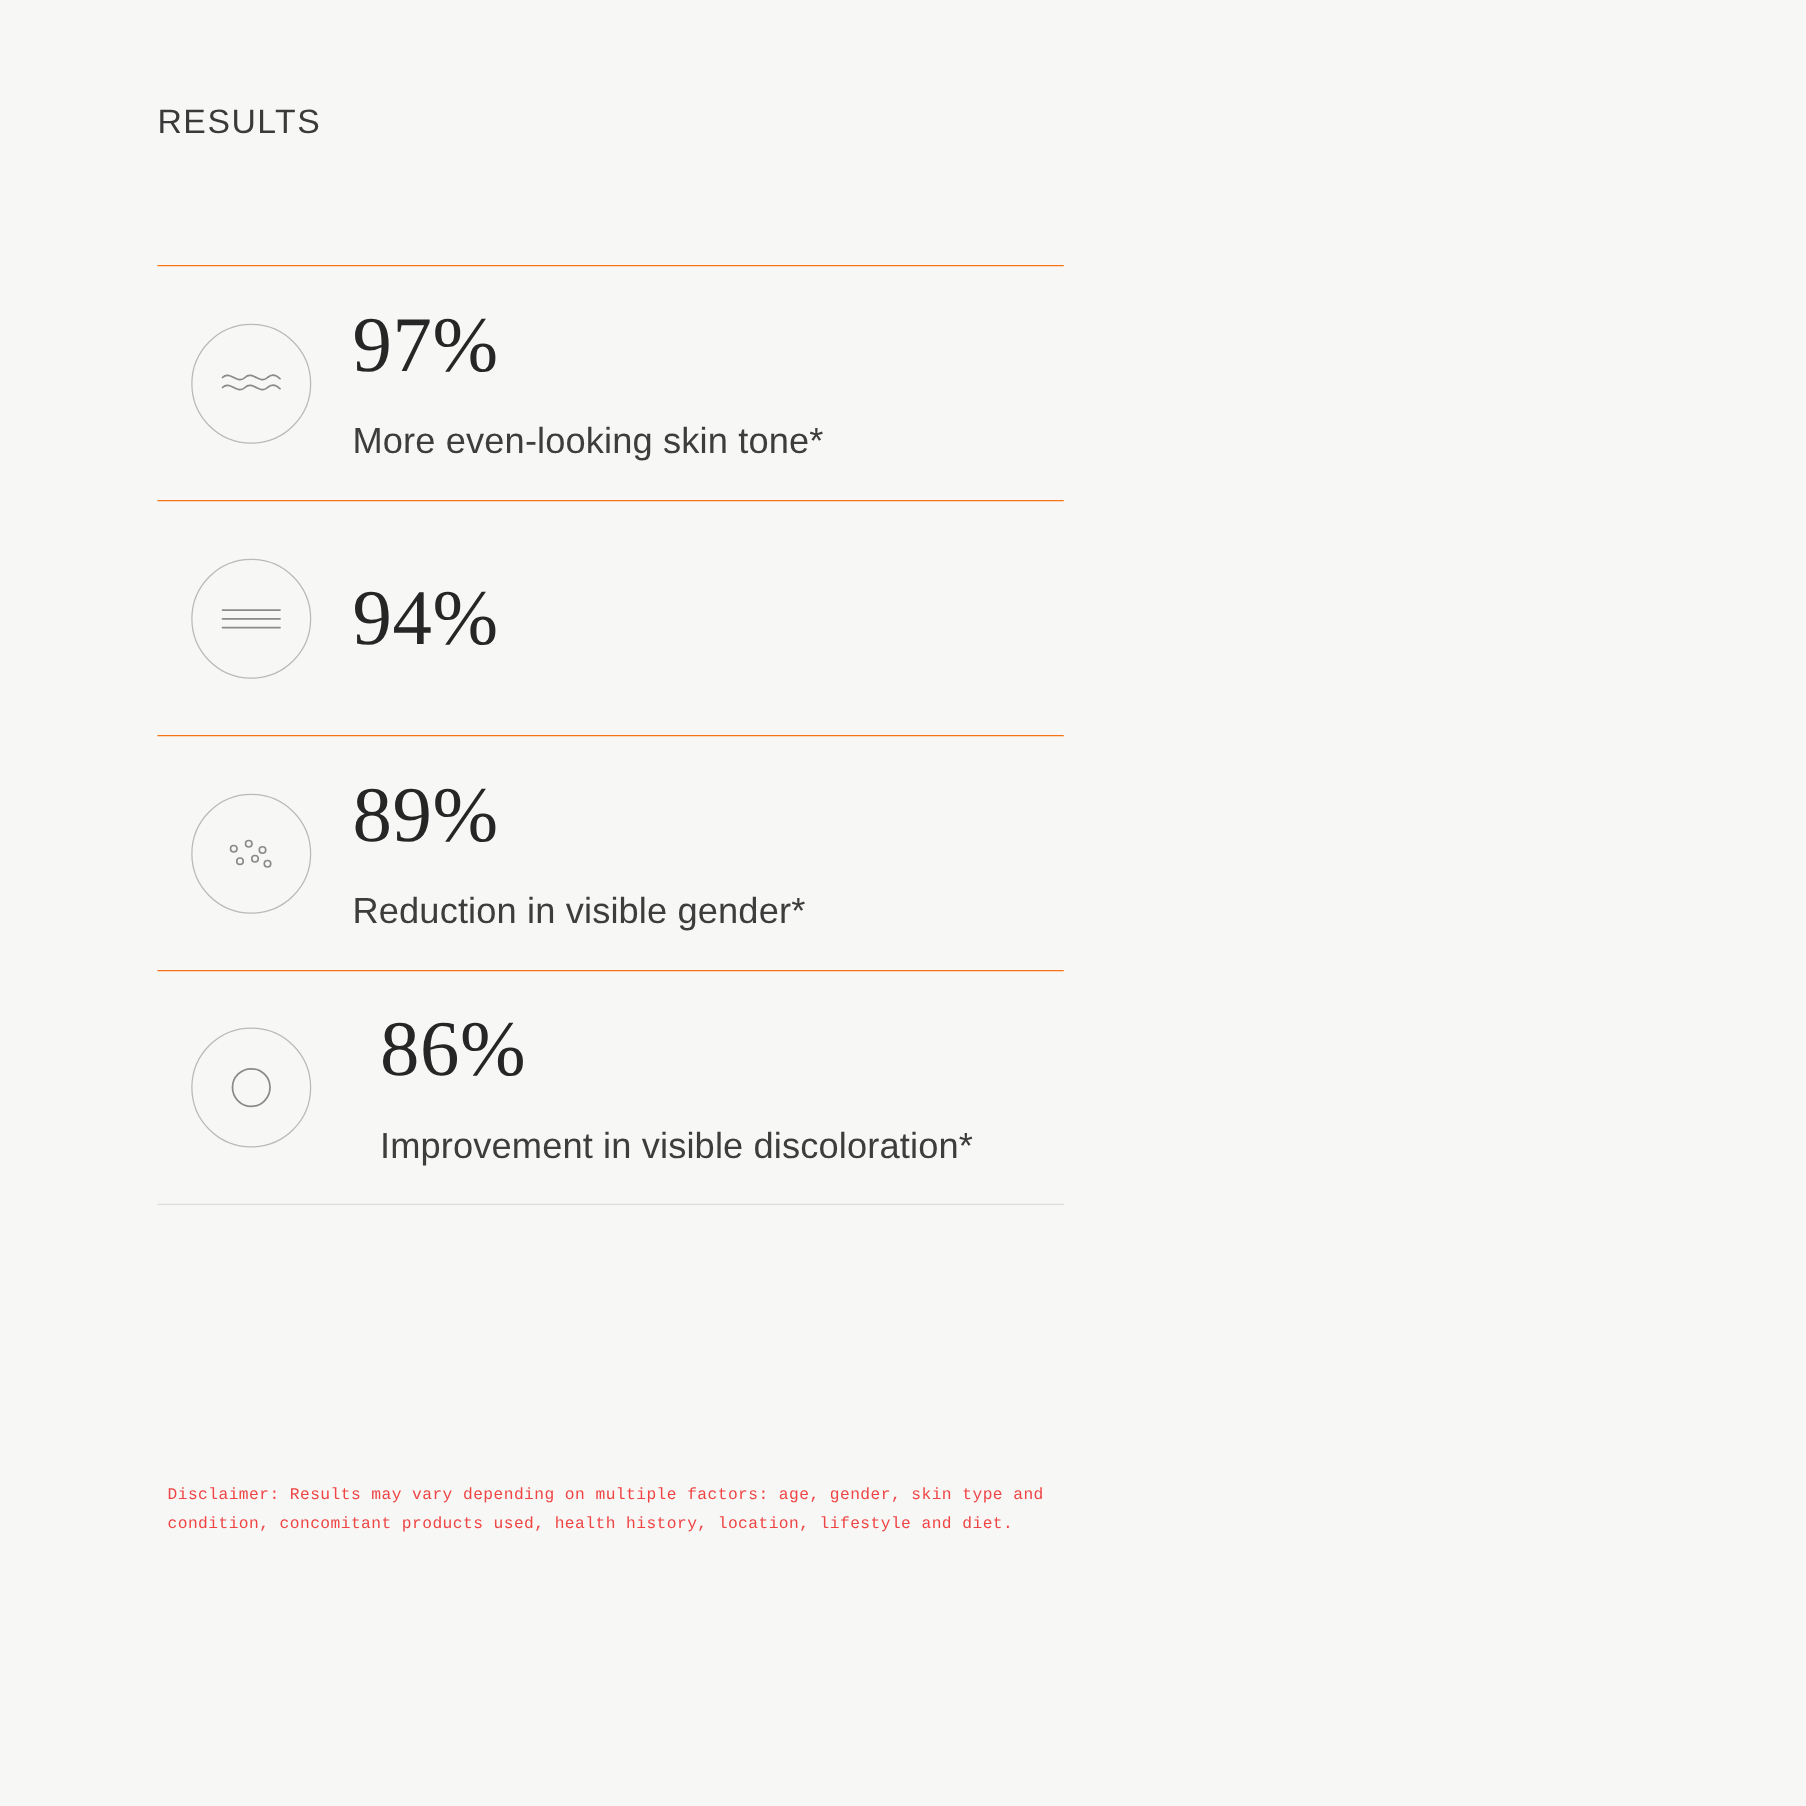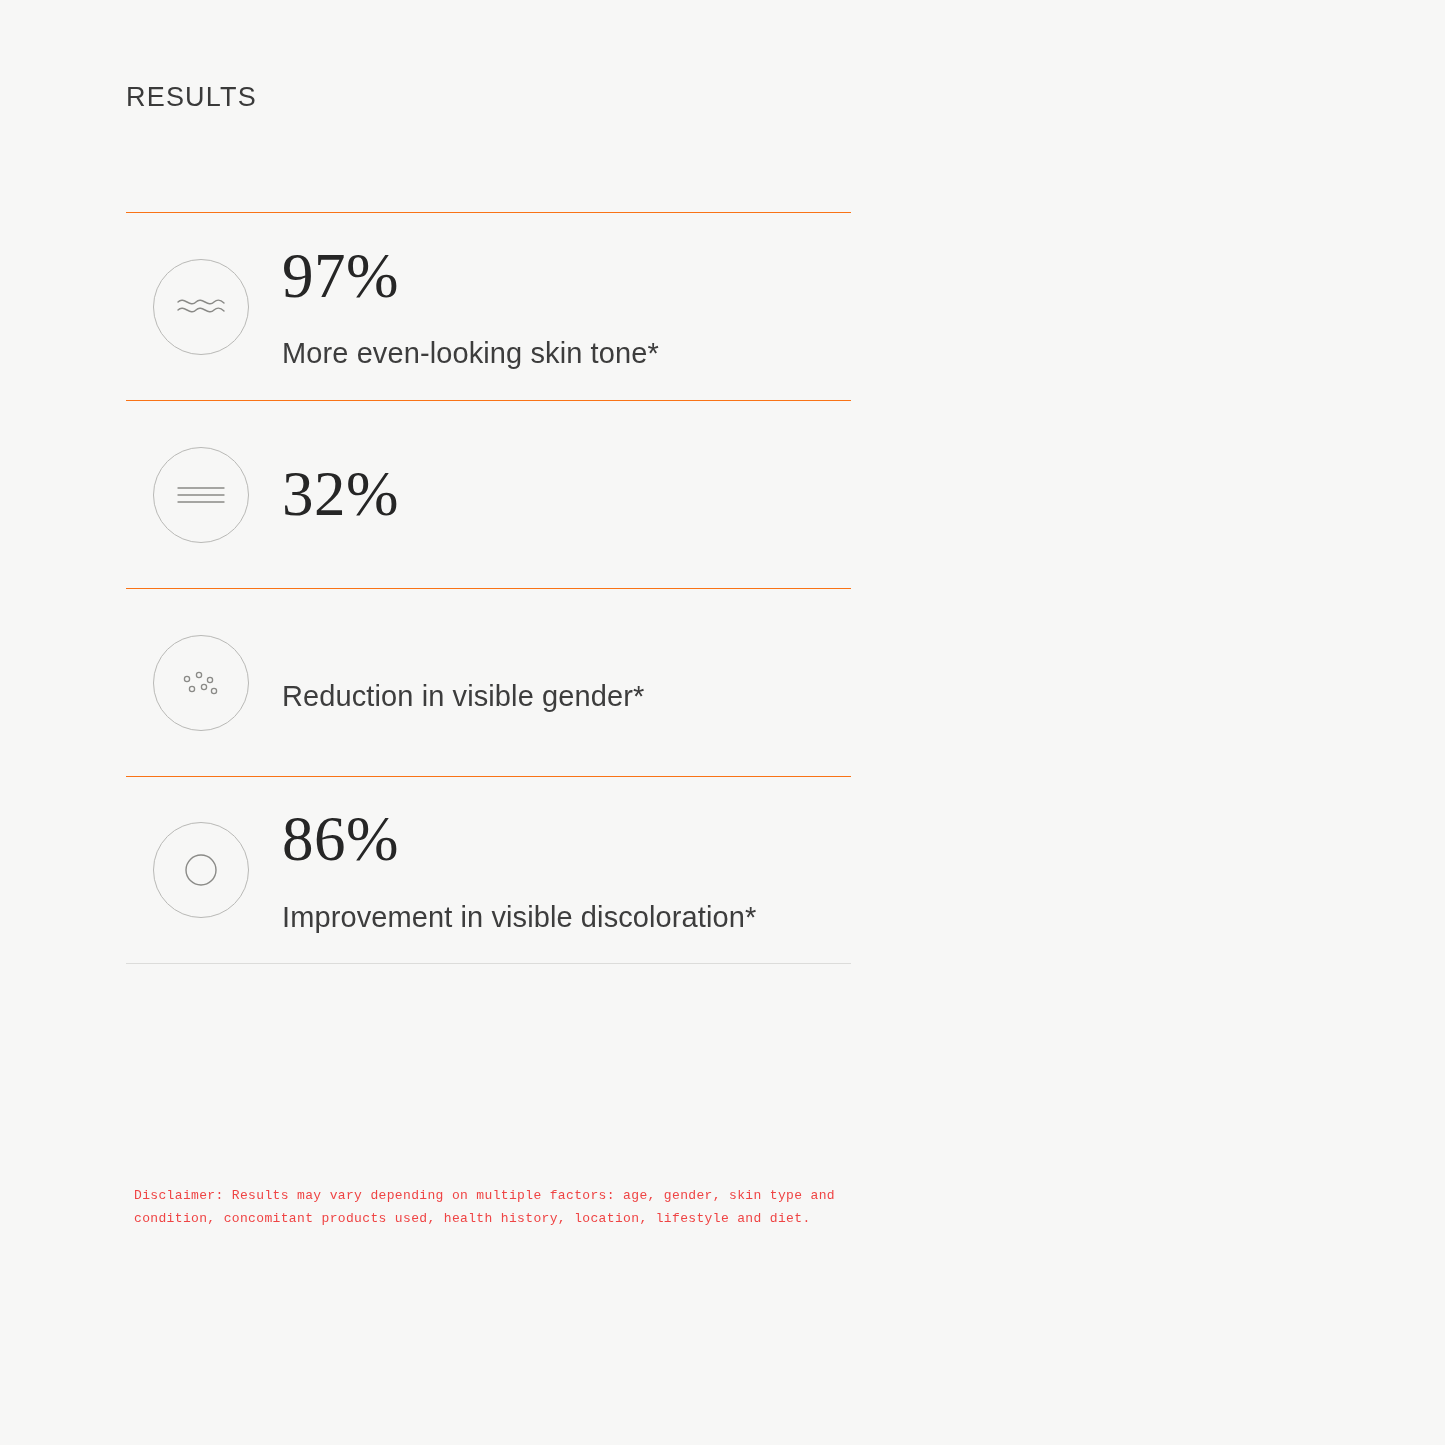--- a/index.html
+++ b/index.html
@@ -37,20 +37,21 @@
   }
   .result-row {
     display: flex;
     align-items: center;
     border-top: 1px solid #f97316;
     min-height: 188px;
     box-sizing: border-box;
   }
   .result-row:last-of-type {
     border-bottom: 1px solid #dcdcda;
+    gap: 22px;
   }
   .icon-wrap {
     width: 150px;
     flex: 0 0 150px;
     display: flex;
     align-items: center;
     justify-content: center;
   }
   .icon-circle {
     width: 96px;
@@ -123,39 +124,40 @@
       <div class="icon-wrap">
         <div class="icon-circle">
           <svg width="58" height="34" viewBox="0 0 58 34" fill="none" stroke="#8a8a87" stroke-width="1.4" stroke-linecap="round">
             <path d="M6 10 H52"></path>
             <path d="M6 17 H52"></path>
             <path d="M6 24 H52"></path>
           </svg>
         </div>
       </div>
       <div class="result-text">
-        <div class="stat">32%</div>
+        <div class="stat">94%</div>
       </div>
     </div>
 
 
     <div class="result-row">
       <div class="icon-wrap">
         <div class="icon-circle">
           <svg width="58" height="40" viewBox="0 0 58 40" fill="none" stroke="#8a8a87" stroke-width="1.3">
             <circle cx="15" cy="16" r="2.6"></circle>
             <circle cx="27" cy="12" r="2.6"></circle>
             <circle cx="38" cy="17" r="2.6"></circle>
             <circle cx="20" cy="26" r="2.6"></circle>
             <circle cx="32" cy="24" r="2.6"></circle>
             <circle cx="42" cy="28" r="2.6"></circle>
           </svg>
         </div>
       </div>
       <div class="result-text">
+        <div class="stat">89%</div>
         <div class="stat-label">Reduction in visible gender*</div>
       </div>
     </div>
 
     <div class="result-row">
       <div class="icon-wrap">
         <div class="icon-circle">
           <svg width="52" height="52" viewBox="0 0 52 52" fill="none" stroke="#8a8a87" stroke-width="1.4">
             <circle cx="26" cy="26" r="15"></circle>
           </svg>

